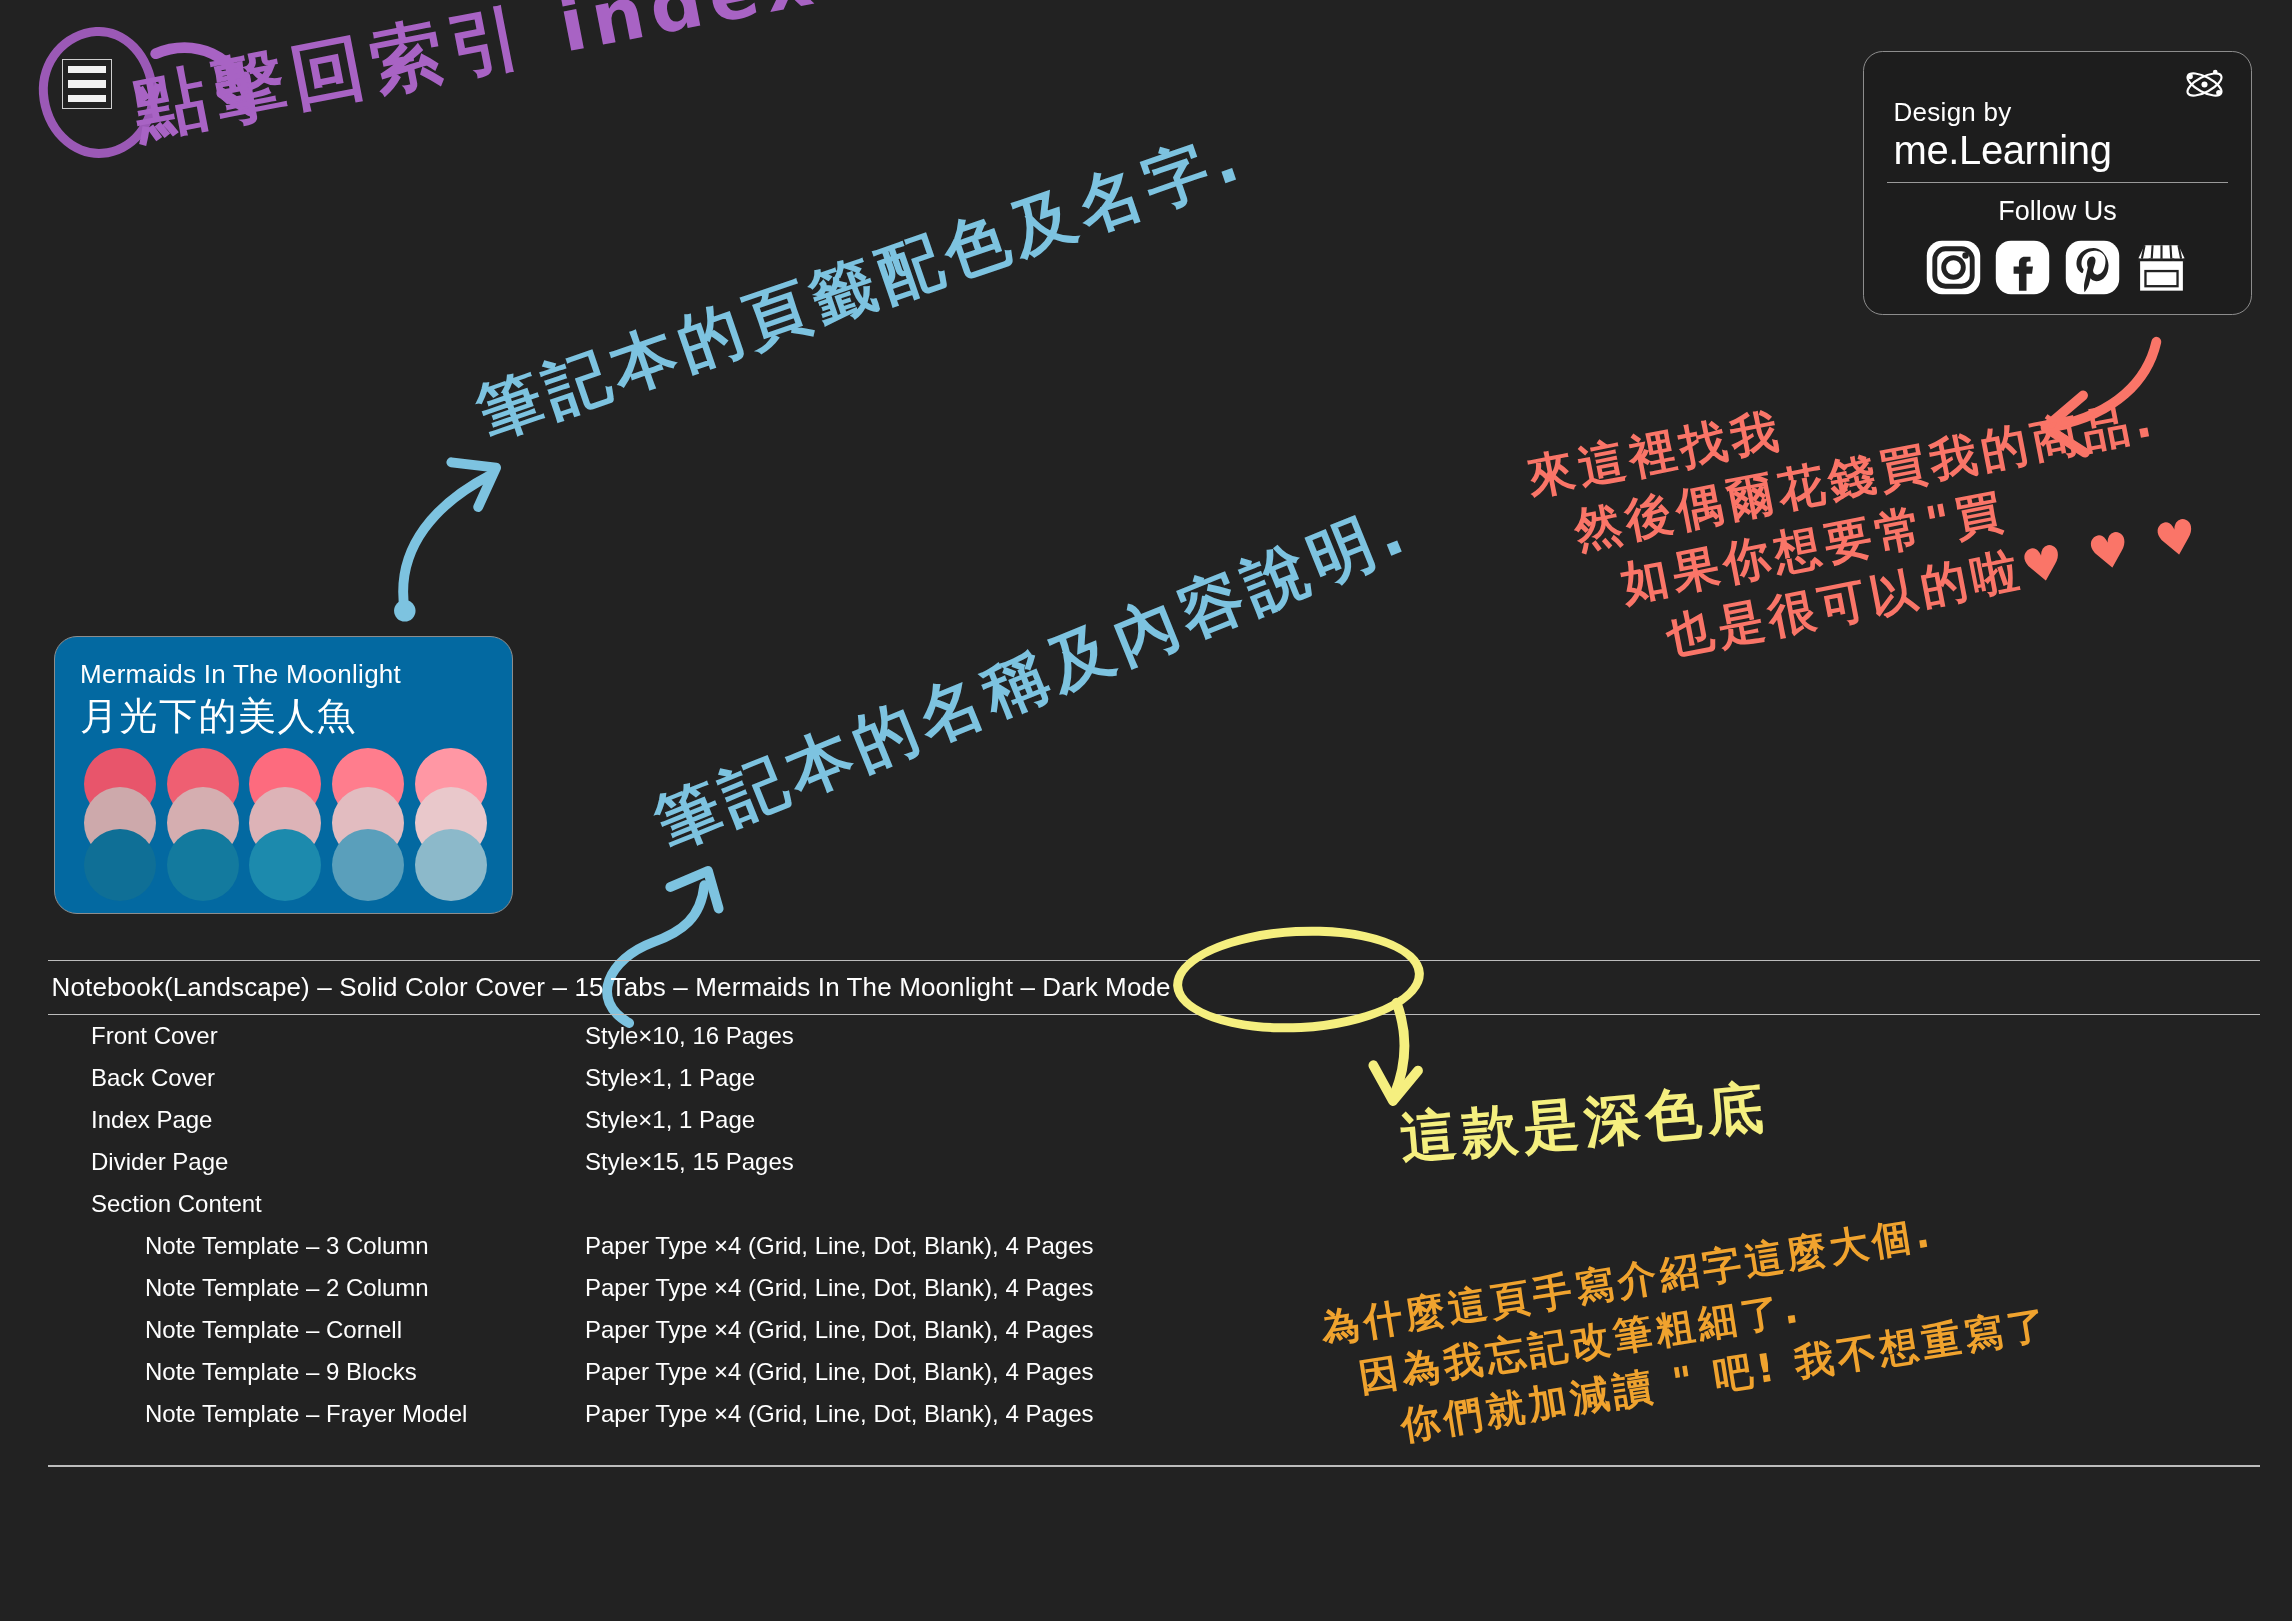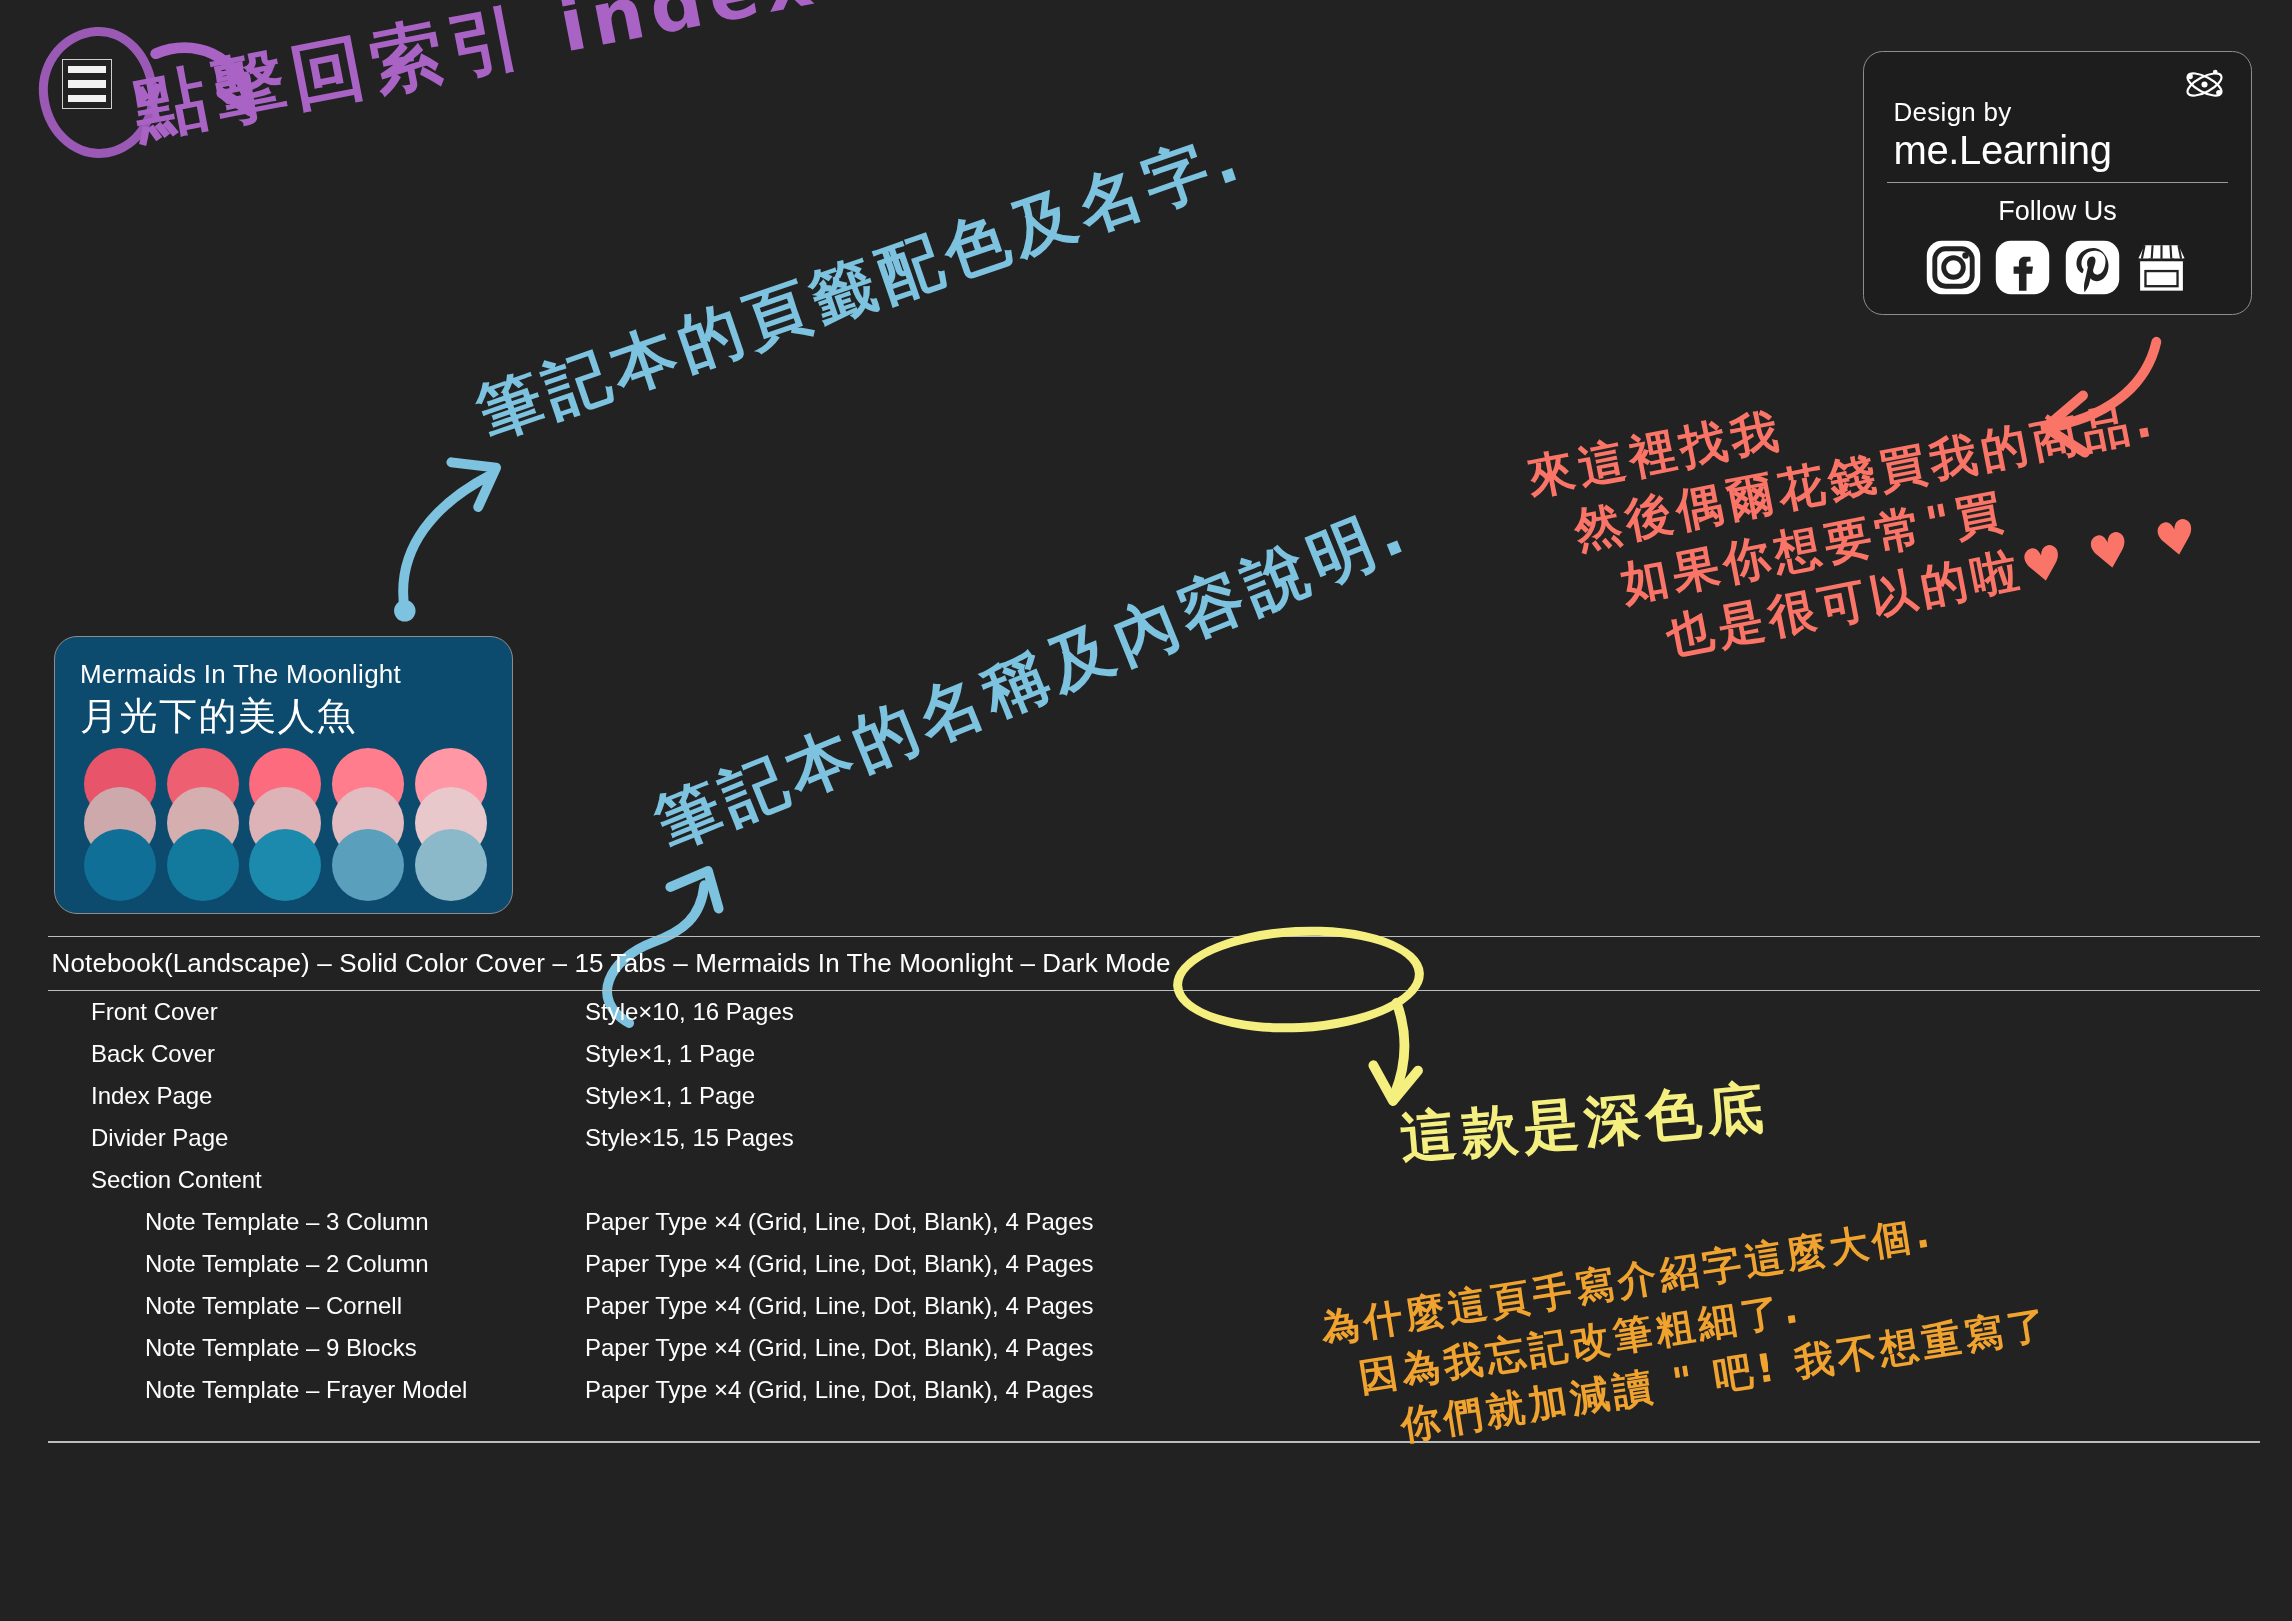--- a/index.html
+++ b/index.html
@@ -118,21 +118,21 @@
 
   .arrow-svg { position: absolute; pointer-events: none; overflow: visible; }
 
   
   #palette-card {
     position: absolute;
     left: 54px;
     top: 636px;
     width: 459px;
     height: 278px;
-    background: #0c4a6e;
+    background: #0369a1;
     border: 1.8px solid #8d8d8d;
     border-radius: 23px;
     box-sizing: border-box;
     padding: 21.5px 25px 0 25px;
   }
   #palette-title-en {
     color: #ffffff;
     font-size: 26px;
     font-weight: 400;
     letter-spacing: 0.01em;
@@ -165,21 +165,21 @@
     display: block;
   }
   .swatch-col i.s1 { top: 0px; }
   .swatch-col i.s2 { top: 39px; }
   .swatch-col i.s3 { top: 81px; }
 
   
   #spec {
     position: absolute;
     left: 48px;
-    top: 936px;
+    top: 960px;
     width: 2212px;
     color: #ffffff;
   }
   .rule {
     height: 0.9px;
     background: #bdbdbd;
     width: 100%;
   }
   #spec-title {
     font-size: 26px;

